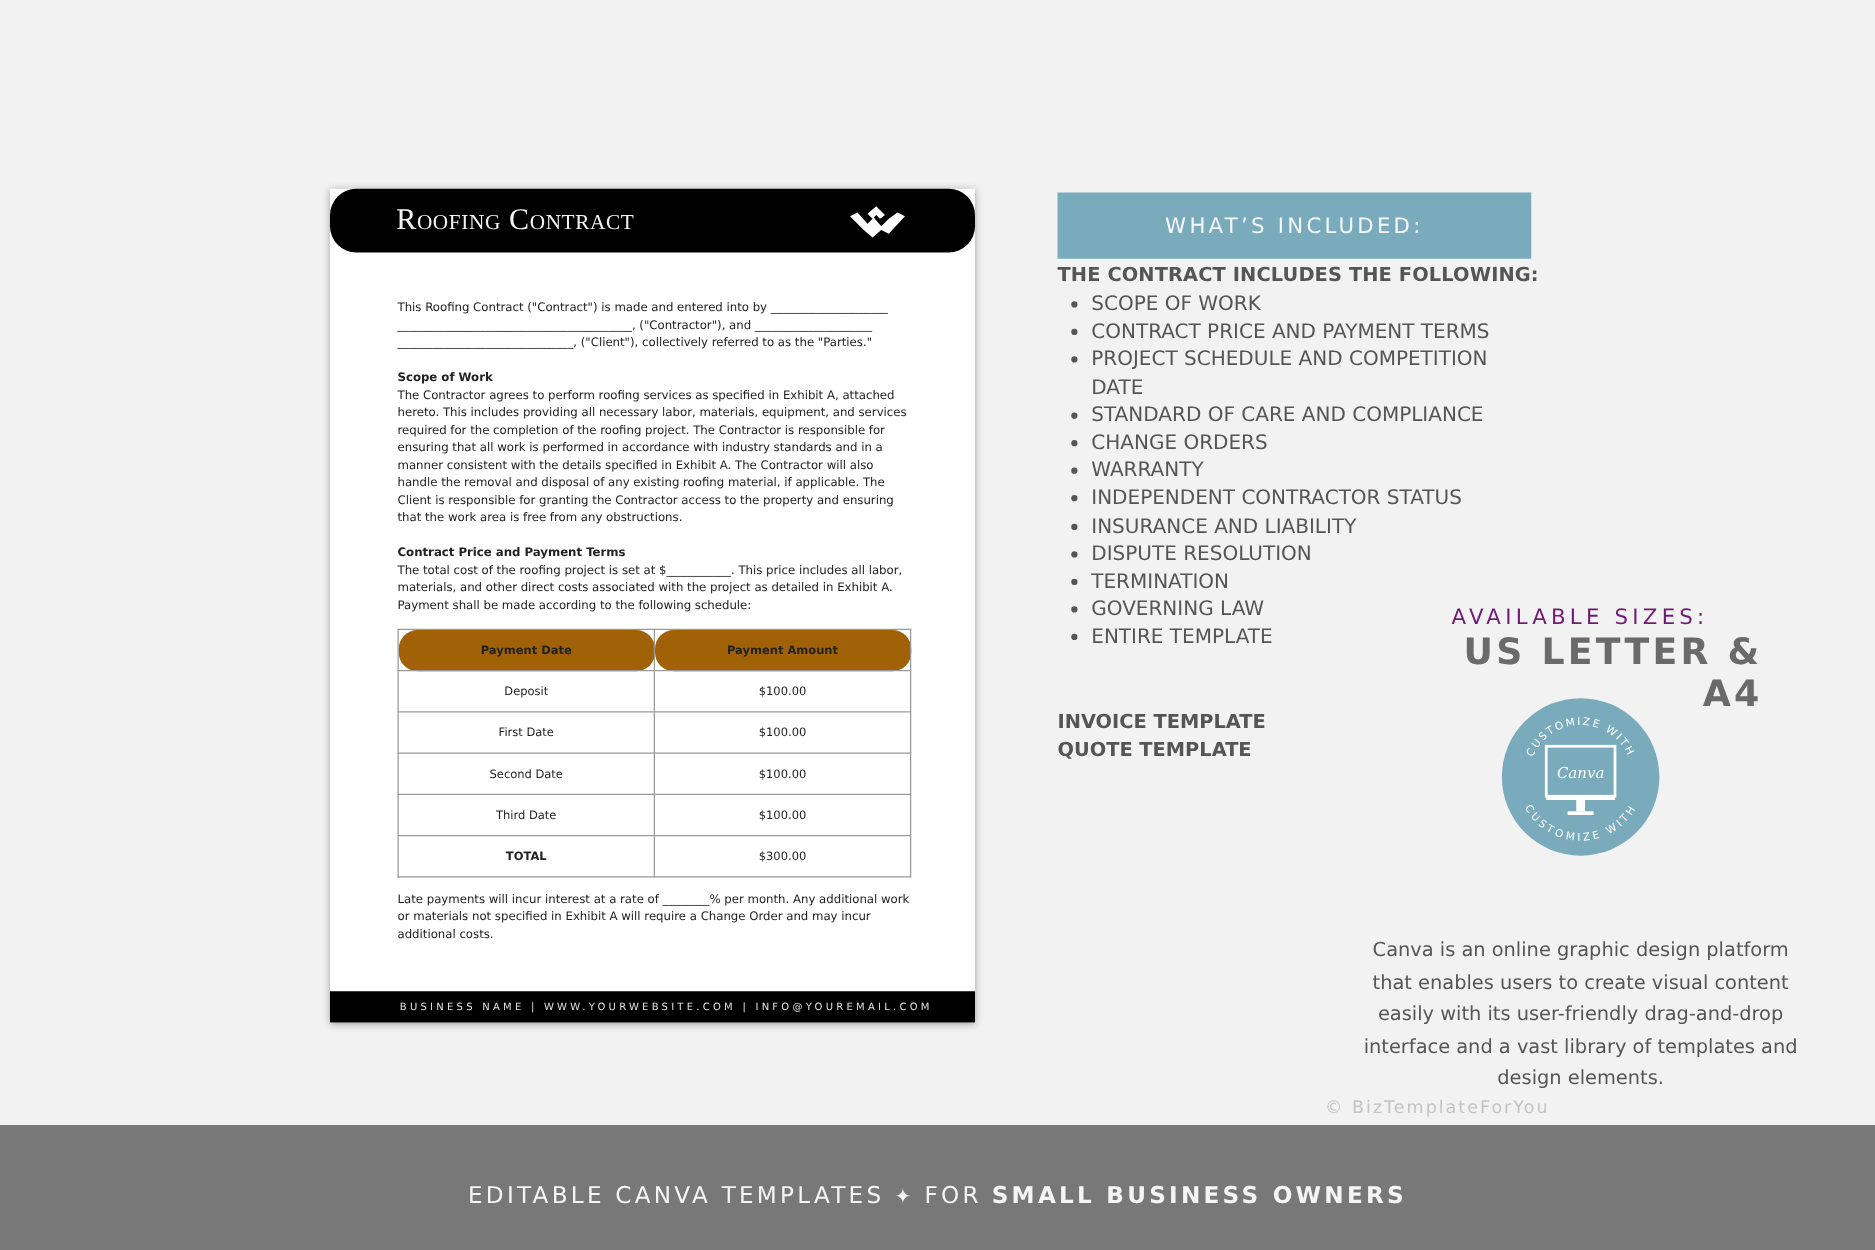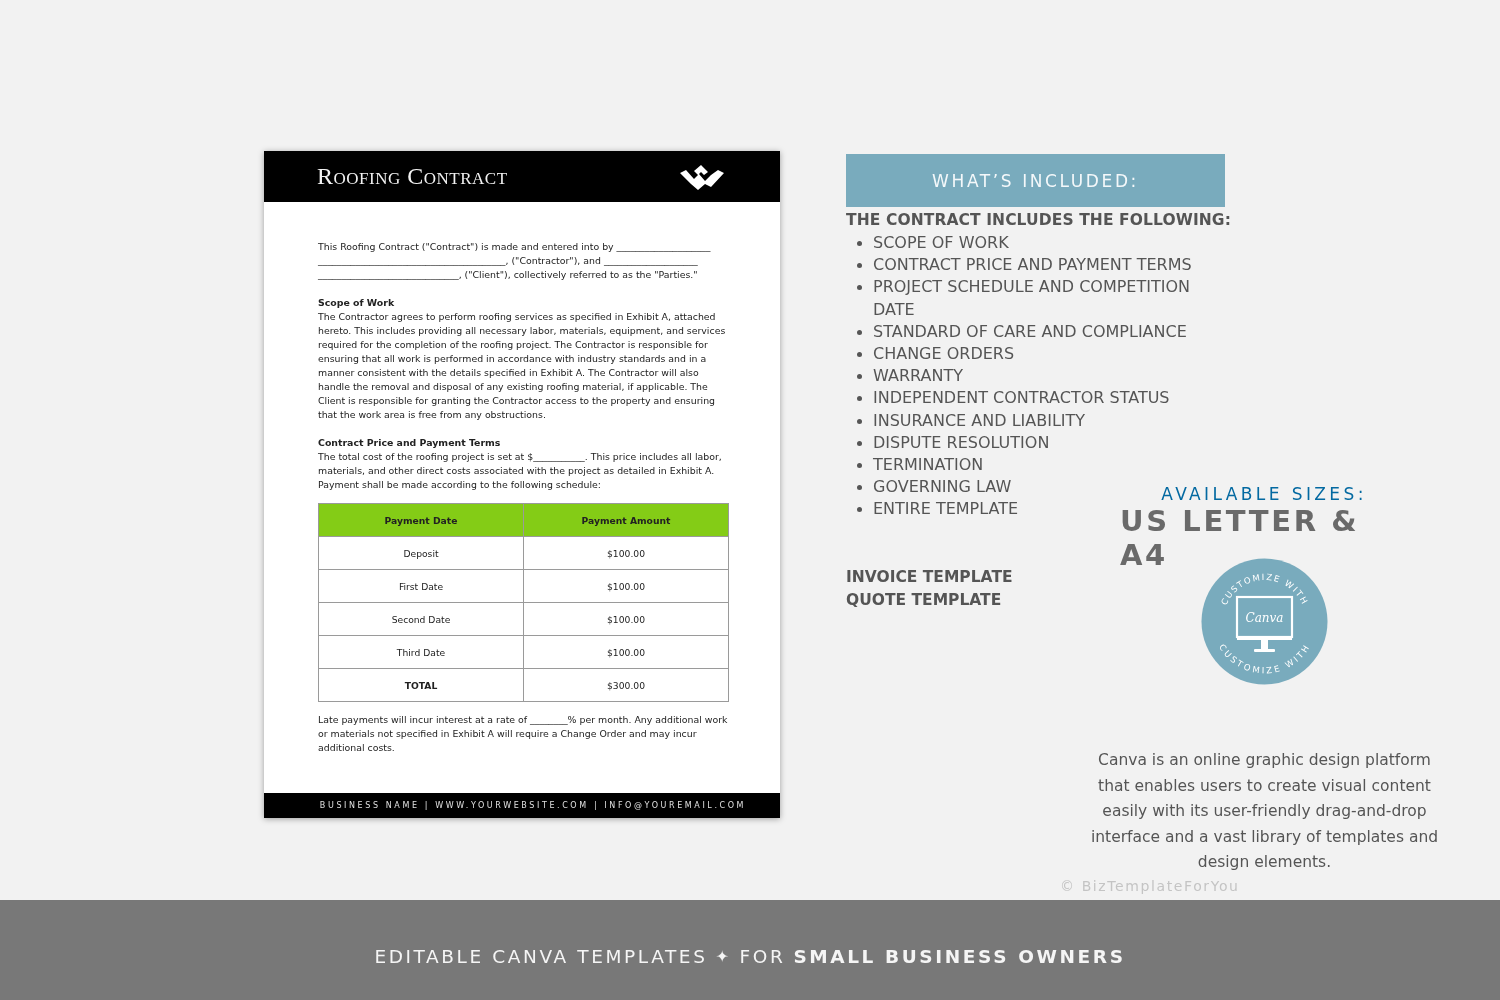--- a/index.html
+++ b/index.html
@@ -5,37 +5,37 @@
     * { box-sizing: border-box; margin: 0; padding: 0; }
     html, body { width: 1500px; height: 1000px; overflow: hidden; }
     body { background: #f2f2f2; position: relative; font-family: "Liberation Sans", sans-serif; color: #555; }
 
     
     .doc {
       position: absolute; left: 264px; top: 151px; width: 516px; height: 667px;
       background: #fff; box-shadow: 0 1px 6px rgba(0,0,0,0.35);
     }
     .doc-header {
-      height: 51px; background: #000; position: relative;
+      height: 51px; background: #000; position: relative; border-radius: 21px;
     }
     .doc-title {
       position: absolute; left: 53px; top: 12px; color: #f2f2f2;
       font-family: "Liberation Serif", serif; font-size: 24px; font-variant: small-caps;
       letter-spacing: 0.5px;
     }
     .doc-logo { position: absolute; left: 414px; top: 12px; width: 48px; height: 28px; }
     .doc-body { position: absolute; left: 54px; top: 89px; width: 412px; color: #222;
       font-family: "DejaVu Sans", sans-serif; font-size: 9.4px; line-height: 14px; }
     .doc-body p { margin: 0; }
     .doc-body h4 { font-size: 9.4px; font-weight: bold; margin: 0; }
     .sec { margin-top: 14px; }
     .pay-table { position: absolute; left: 54px; top: 352px; width: 411px; border-collapse: collapse;
       font-family: "DejaVu Sans", sans-serif; font-size: 9.2px; color: #222; }
     .pay-table th, .pay-table td { border: 1px solid #9a9a9a; text-align: center; height: 33px; width: 50%; }
-    .pay-table th { background: #84cc16; font-weight: bold; }
+    .pay-table th { background: #a16207; font-weight: bold; border-radius: 15px; }
     .pay-table tr.total td:first-child { font-weight: bold; }
     .late { position: absolute; left: 54px; top: 562px; width: 415px; color: #222;
       font-family: "DejaVu Sans", sans-serif; font-size: 9.4px; line-height: 14px; }
     .doc-footer { position: absolute; left: 0; bottom: 0; width: 100%; height: 25px; background: #000;
       color: #e0e0e0; font-family: "DejaVu Sans", sans-serif; font-size: 8px; letter-spacing: 2.6px;
       display: flex; align-items: center; justify-content: center; padding-left: 22px; }
 
     
     .included-banner {
       position: absolute; left: 846px; top: 154px; width: 379px; height: 53px;
@@ -52,22 +52,22 @@
     }
     .includes-list li { position: relative; }
     .includes-list li::before {
       content: ""; position: absolute; left: -16px; top: 9px; width: 5px; height: 5px;
       border-radius: 50%; background: #555;
     }
     .extras { position: absolute; left: 846px; top: 566px; font-family: "DejaVu Sans", sans-serif;
       font-weight: bold; font-size: 15.5px; line-height: 22.5px; color: #555; }
 
     .sizes-label { position: absolute; left: 1130px; top: 484px; width: 268px; text-align: center;
-      font-family: "DejaVu Sans", sans-serif; font-size: 17px; letter-spacing: 3.4px; color: #0369a1; }
-    .sizes-value { position: absolute; left: 1120px; top: 504px; width: 290px; text-align: left;
+      font-family: "DejaVu Sans", sans-serif; font-size: 17px; letter-spacing: 3.4px; color: #701a75; }
+    .sizes-value { position: absolute; left: 1120px; top: 504px; width: 290px; text-align: right;
       font-family: "DejaVu Sans", sans-serif; font-weight: bold; font-size: 29px; letter-spacing: 2.6px; color: #6a6a6a; }
 
     .canva-badge { position: absolute; left: 1201px; top: 558px; width: 127px; height: 127px; }
 
     .canva-desc { position: absolute; left: 1082px; top: 712px; width: 365px; text-align: center;
       font-family: "DejaVu Sans", sans-serif; font-size: 15.5px; line-height: 25.6px; color: #555; margin-top: 36px; }
 
     .copyright { position: absolute; left: 1060px; top: 878px; font-family: "DejaVu Sans", sans-serif;
       font-size: 14px; letter-spacing: 1.6px; color: #c4c4c4; }
 

